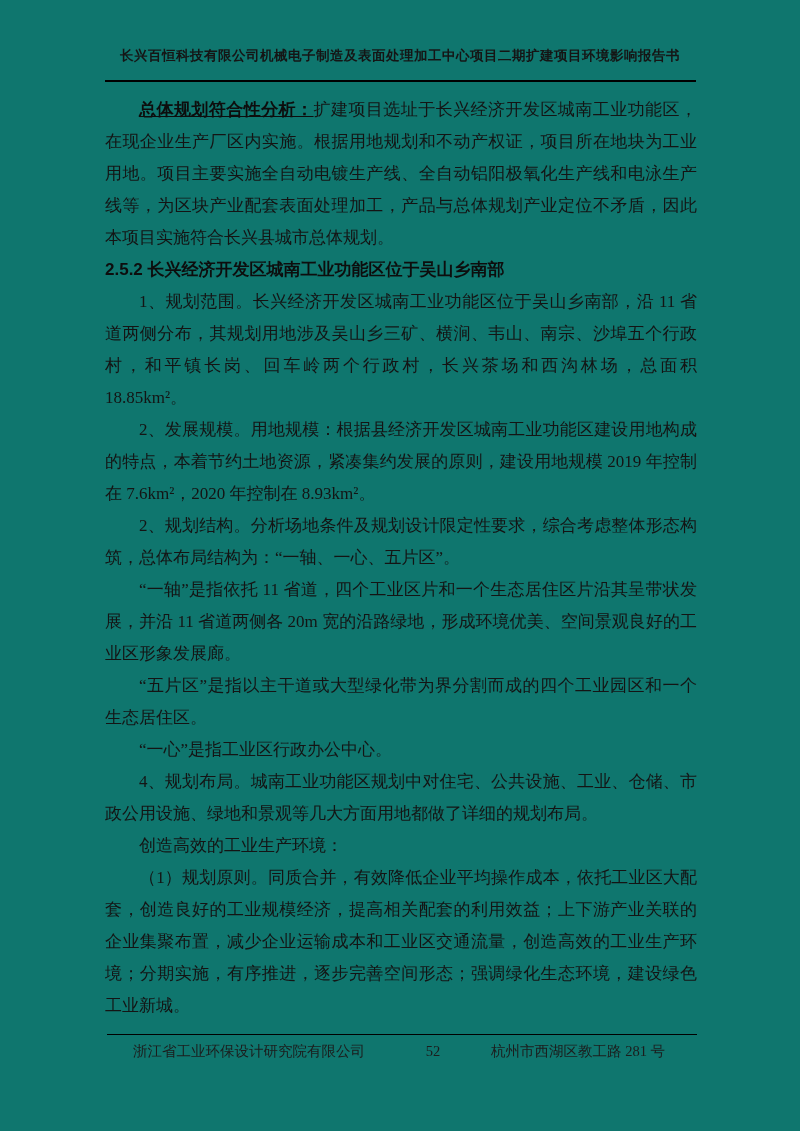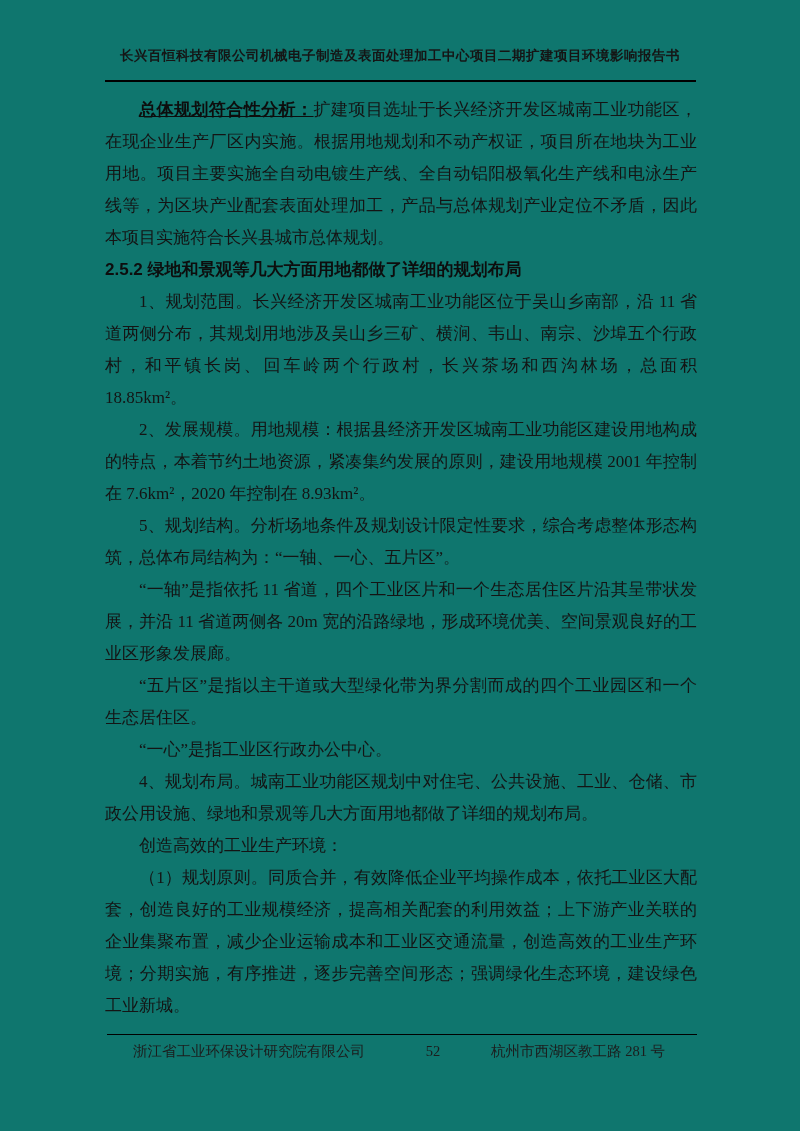--- a/index.html
+++ b/index.html
@@ -102,27 +102,27 @@
 
   <div class="header-title">长兴百恒科技有限公司机械电子制造及表面处理加工中心项目二期扩建项目环境影响报告书</div>
   <div class="header-rule"></div>
 
   <div class="content">
 
     <p>
       <span class="para-lead">总体规划符合性分析：</span><span>扩建项目选址于长兴经济开发区城南工业功能区，在现企业生产厂区内实施。根据用地规划和不动产权证，项目所在地块为工业用地。项目主要实施全自动电镀生产线、全自动铝阳极氧化生产线和电泳生产线等，为区块产业配套表面处理加工，产品与总体规划产业定位不矛盾，因此本项目实施符合长兴县城市总体规划。</span>
     </p>
 
-    <h2 class="section-heading">2.5.2 绿地和景观等几大方面用地都做了详细的规划布局</h2>
+    <h2 class="section-heading">2.5.2 长兴经济开发区城南工业功能区位于吴山乡南部</h2>
 
     <p>1、规划范围。长兴经济开发区城南工业功能区位于吴山乡南部，沿 11 省道两侧分布，其规划用地涉及吴山乡三矿、横涧、韦山、南宗、沙埠五个行政村，和平镇长岗、回车岭两个行政村，长兴茶场和西沟林场，总面积18.85km²。</p>
 
-    <p>2、发展规模。用地规模：根据县经济开发区城南工业功能区建设用地构成的特点，本着节约土地资源，紧凑集约发展的原则，建设用地规模 2001 年控制在 7.6km²，2020 年控制在 8.93km²。</p>
+    <p>2、发展规模。用地规模：根据县经济开发区城南工业功能区建设用地构成的特点，本着节约土地资源，紧凑集约发展的原则，建设用地规模 2019 年控制在 7.6km²，2020 年控制在 8.93km²。</p>
 
-    <p>5、规划结构。分析场地条件及规划设计限定性要求，综合考虑整体形态构筑，总体布局结构为：“一轴、一心、五片区”。</p>
+    <p>2、规划结构。分析场地条件及规划设计限定性要求，综合考虑整体形态构筑，总体布局结构为：“一轴、一心、五片区”。</p>
 
     <p>“一轴”是指依托 11 省道，四个工业区片和一个生态居住区片沿其呈带状发展，并沿 11 省道两侧各 20m 宽的沿路绿地，形成环境优美、空间景观良好的工业区形象发展廊。</p>
 
     <p>“五片区”是指以主干道或大型绿化带为界分割而成的四个工业园区和一个生态居住区。</p>
 
     <p>“一心”是指工业区行政办公中心。</p>
 
     <p>4、规划布局。城南工业功能区规划中对住宅、公共设施、工业、仓储、市政公用设施、绿地和景观等几大方面用地都做了详细的规划布局。</p>
 
     <p>创造高效的工业生产环境：</p>

